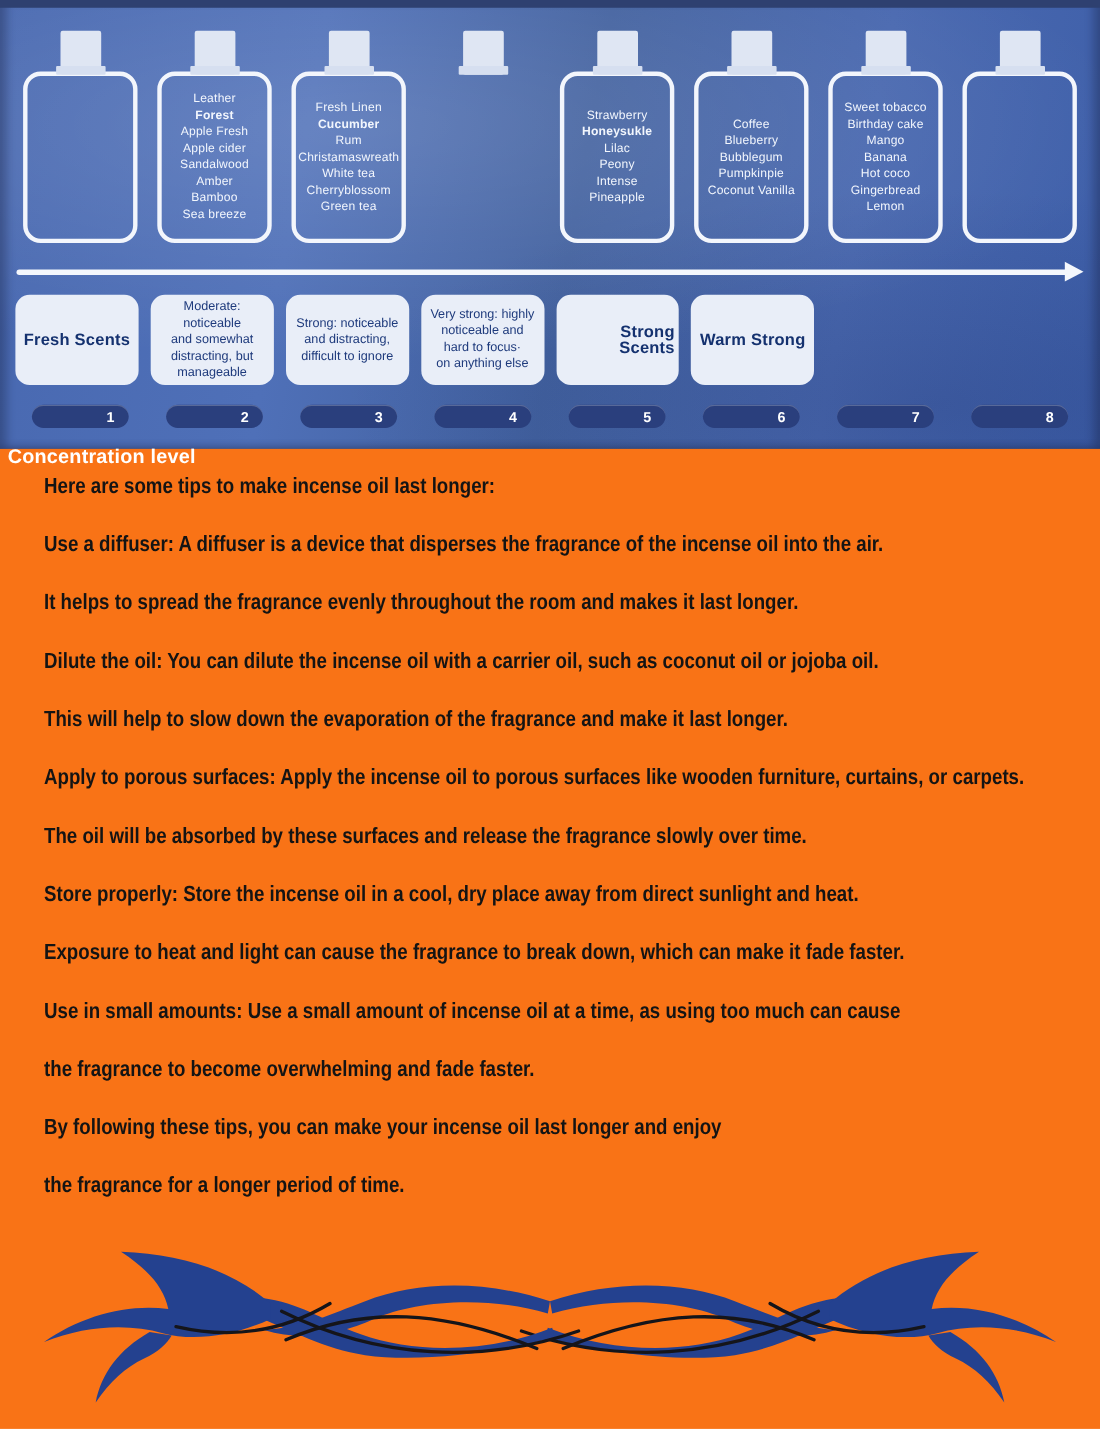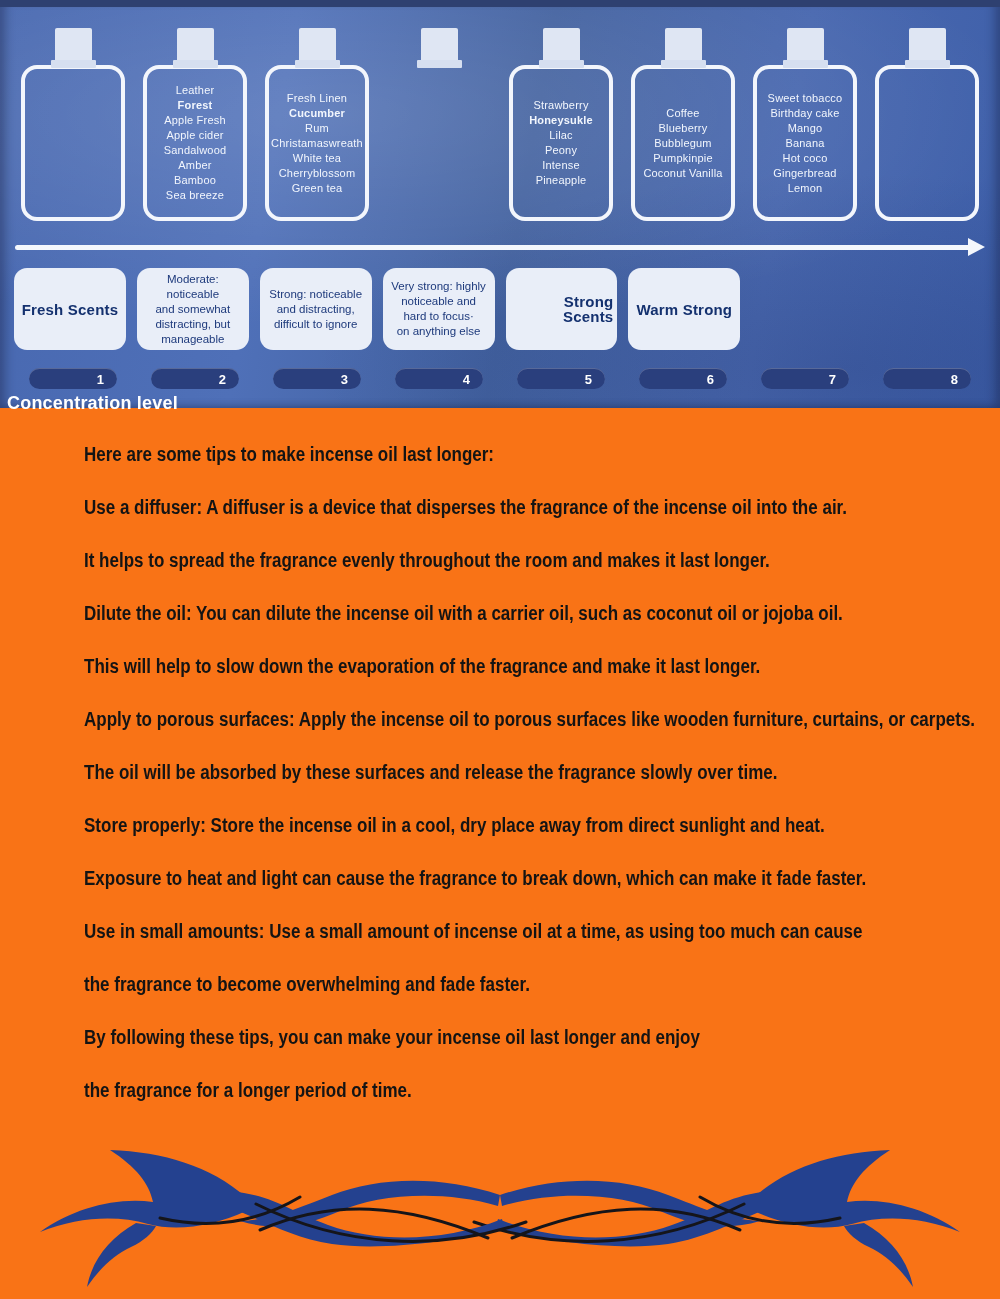--- a/index.html
+++ b/index.html
@@ -33,24 +33,24 @@
   .level-box{background:#e9eef8;border-radius:13px;height:82px;display:flex;align-items:center;justify-content:center;
     text-align:center;color:#1e3a7c;font-size:11.5px;line-height:15px;padding:2px 4px;box-sizing:border-box;}
   .level-box span{white-space:pre-line;}
   .level-box.title{font-size:15px;font-weight:700;color:#14316f;letter-spacing:.2px;text-align:right;}
 
   .pills-row{display:grid;grid-template-columns:repeat(8,1fr);column-gap:18px;padding:0 21px;margin-top:18px;}
   .pill{width:88px;height:21px;background:#2a3f7d;border-radius:11px;margin:0 auto;position:relative;
     box-shadow:inset 0 1px 0 rgba(255,255,255,.22);}
   .pill-num{position:absolute;right:13px;top:50%;transform:translateY(-50%);color:#fff;font-weight:700;font-size:13px;}
 
-  .banner-footer{margin-top:4px;padding-left:7px;color:#ffffff;font-weight:700;font-size:18px;letter-spacing:.2px;}
+  .banner-footer{margin-top:16px;padding-left:7px;color:#ffffff;font-weight:700;font-size:18px;letter-spacing:.2px;}
 
   
-  .tips{padding:36px 0 0 40px;margin-left:44px;}
+  .tips{padding:24px 0 0 40px;}
   .tip-line{margin:0 0 32px;font-size:20px;line-height:21px;font-weight:700;color:#141414;
     transform:scaleX(.85);transform-origin:0 50%;white-space:nowrap;letter-spacing:0;}
 
   
   .flourish{margin-top:2px;height:162px;}
   .flourish svg{display:block;}
 </style>
 </head>
 <body>
 

